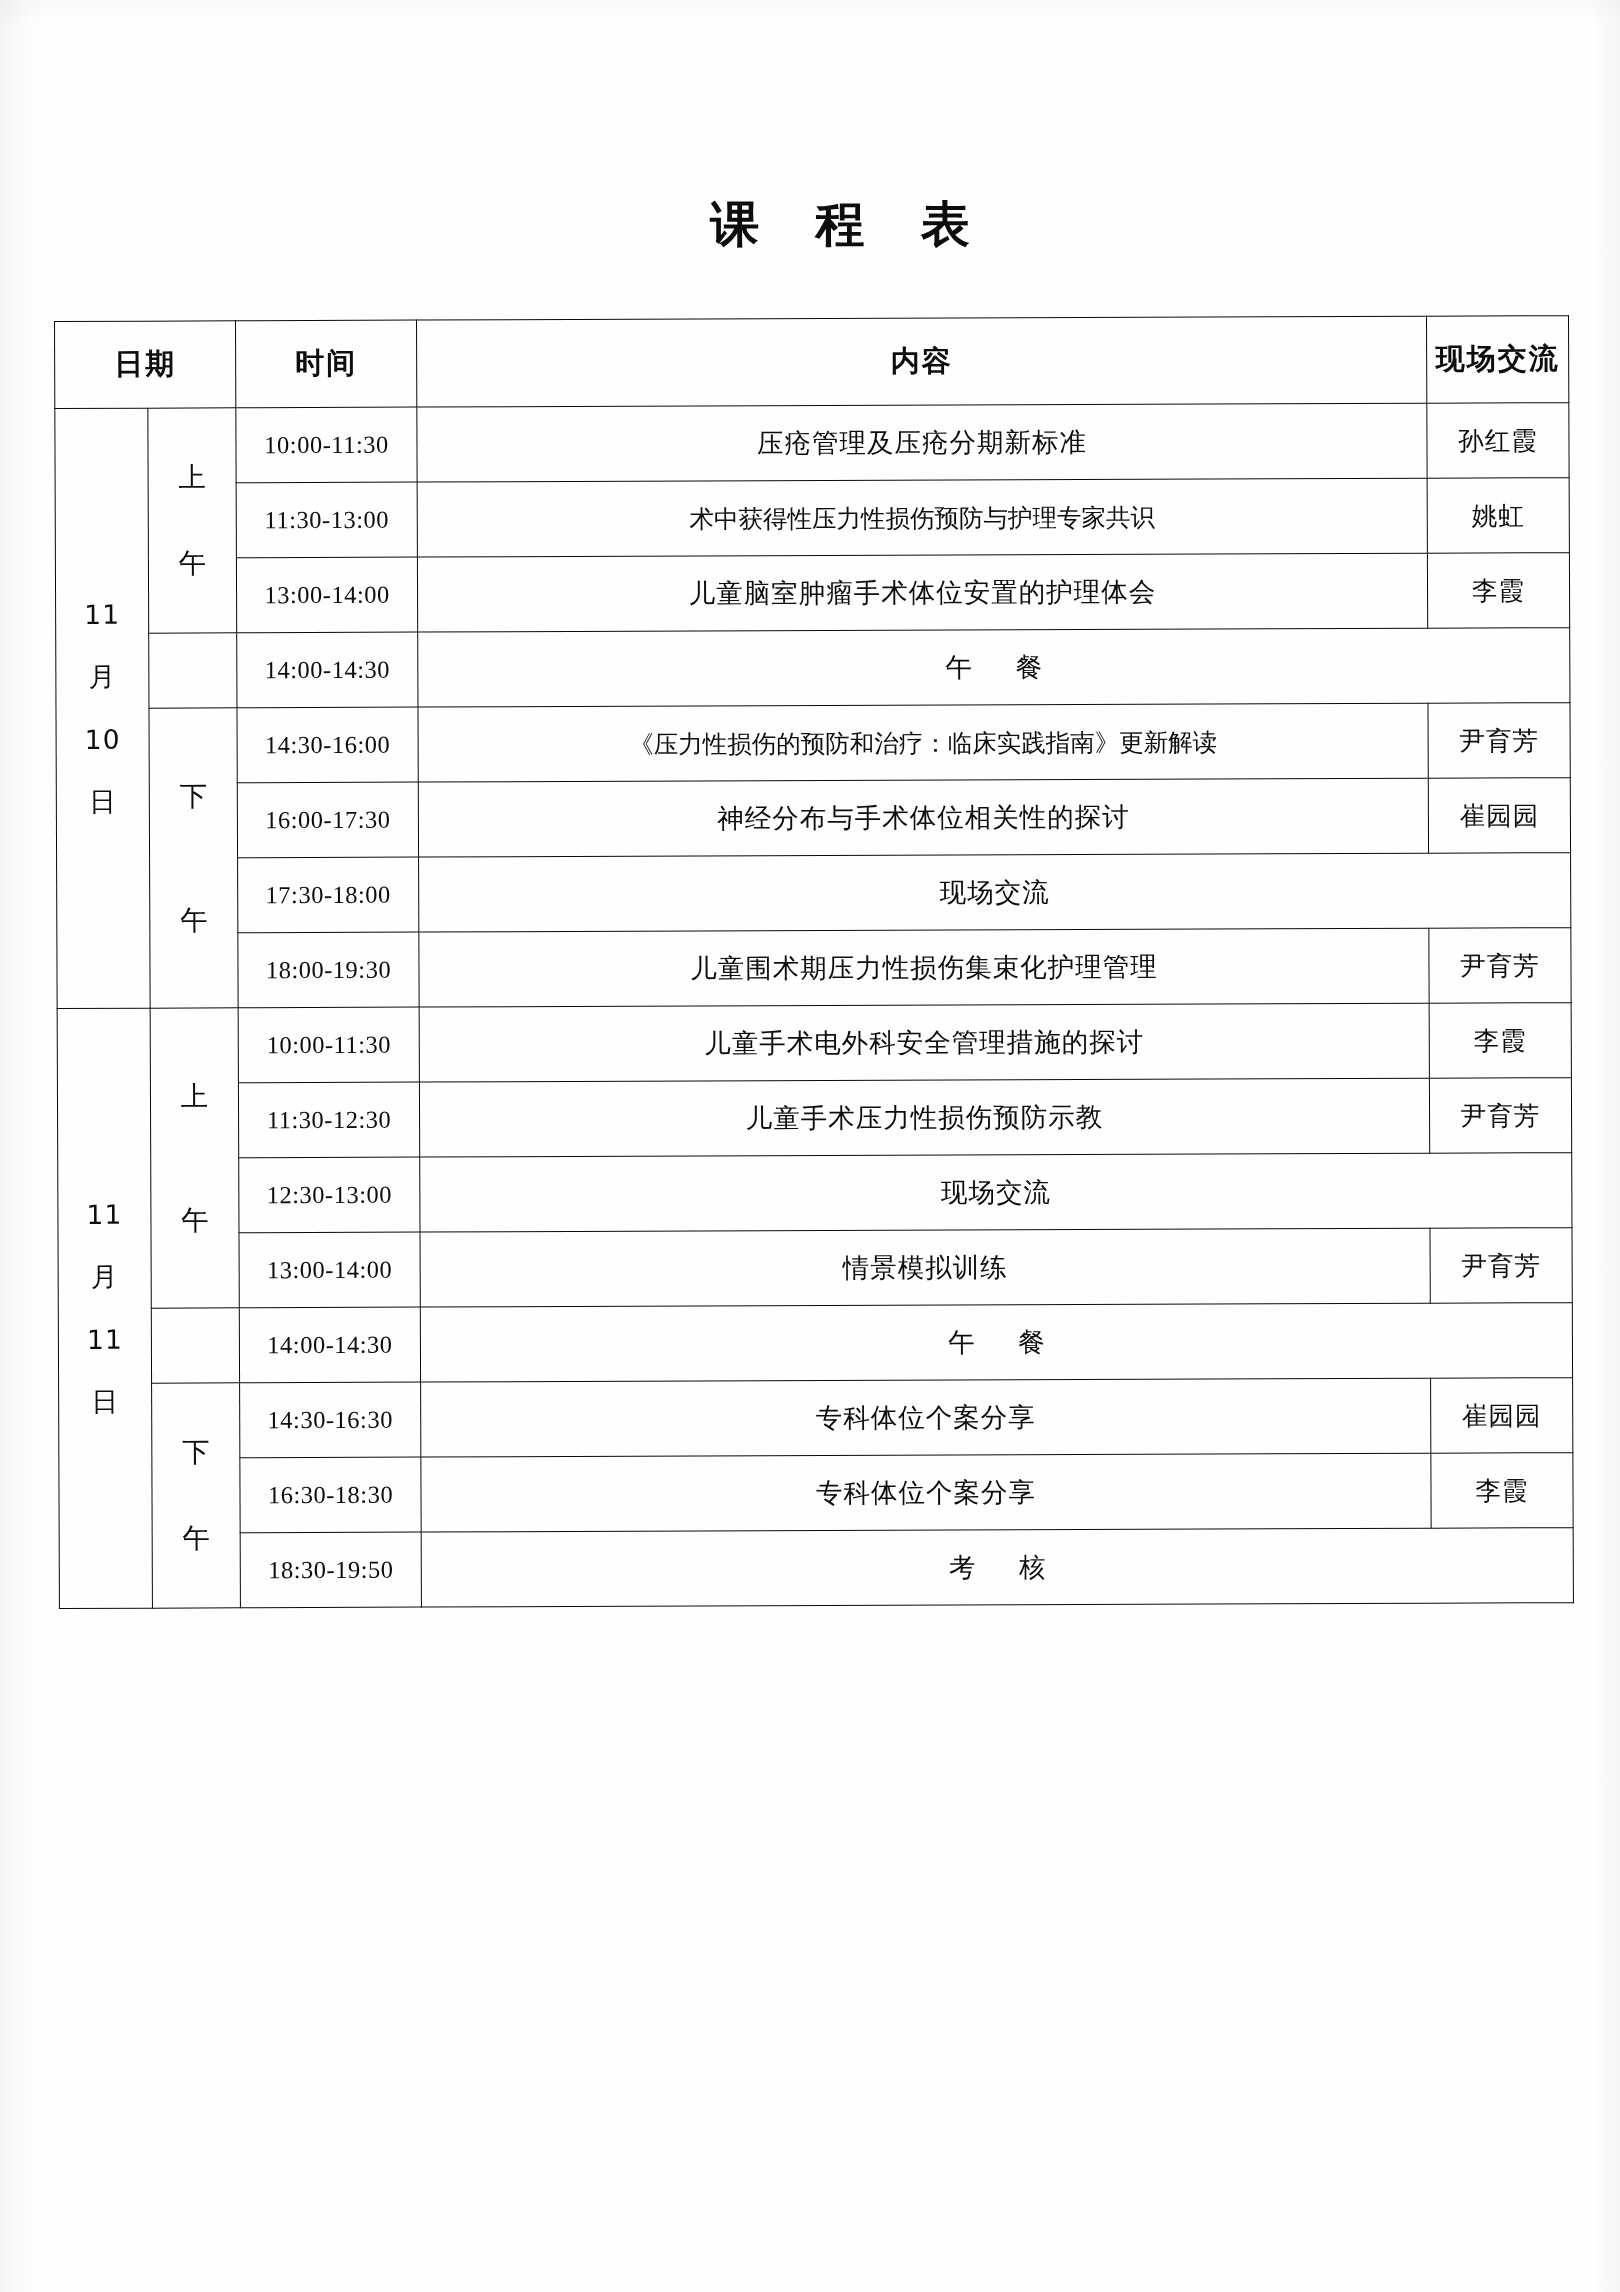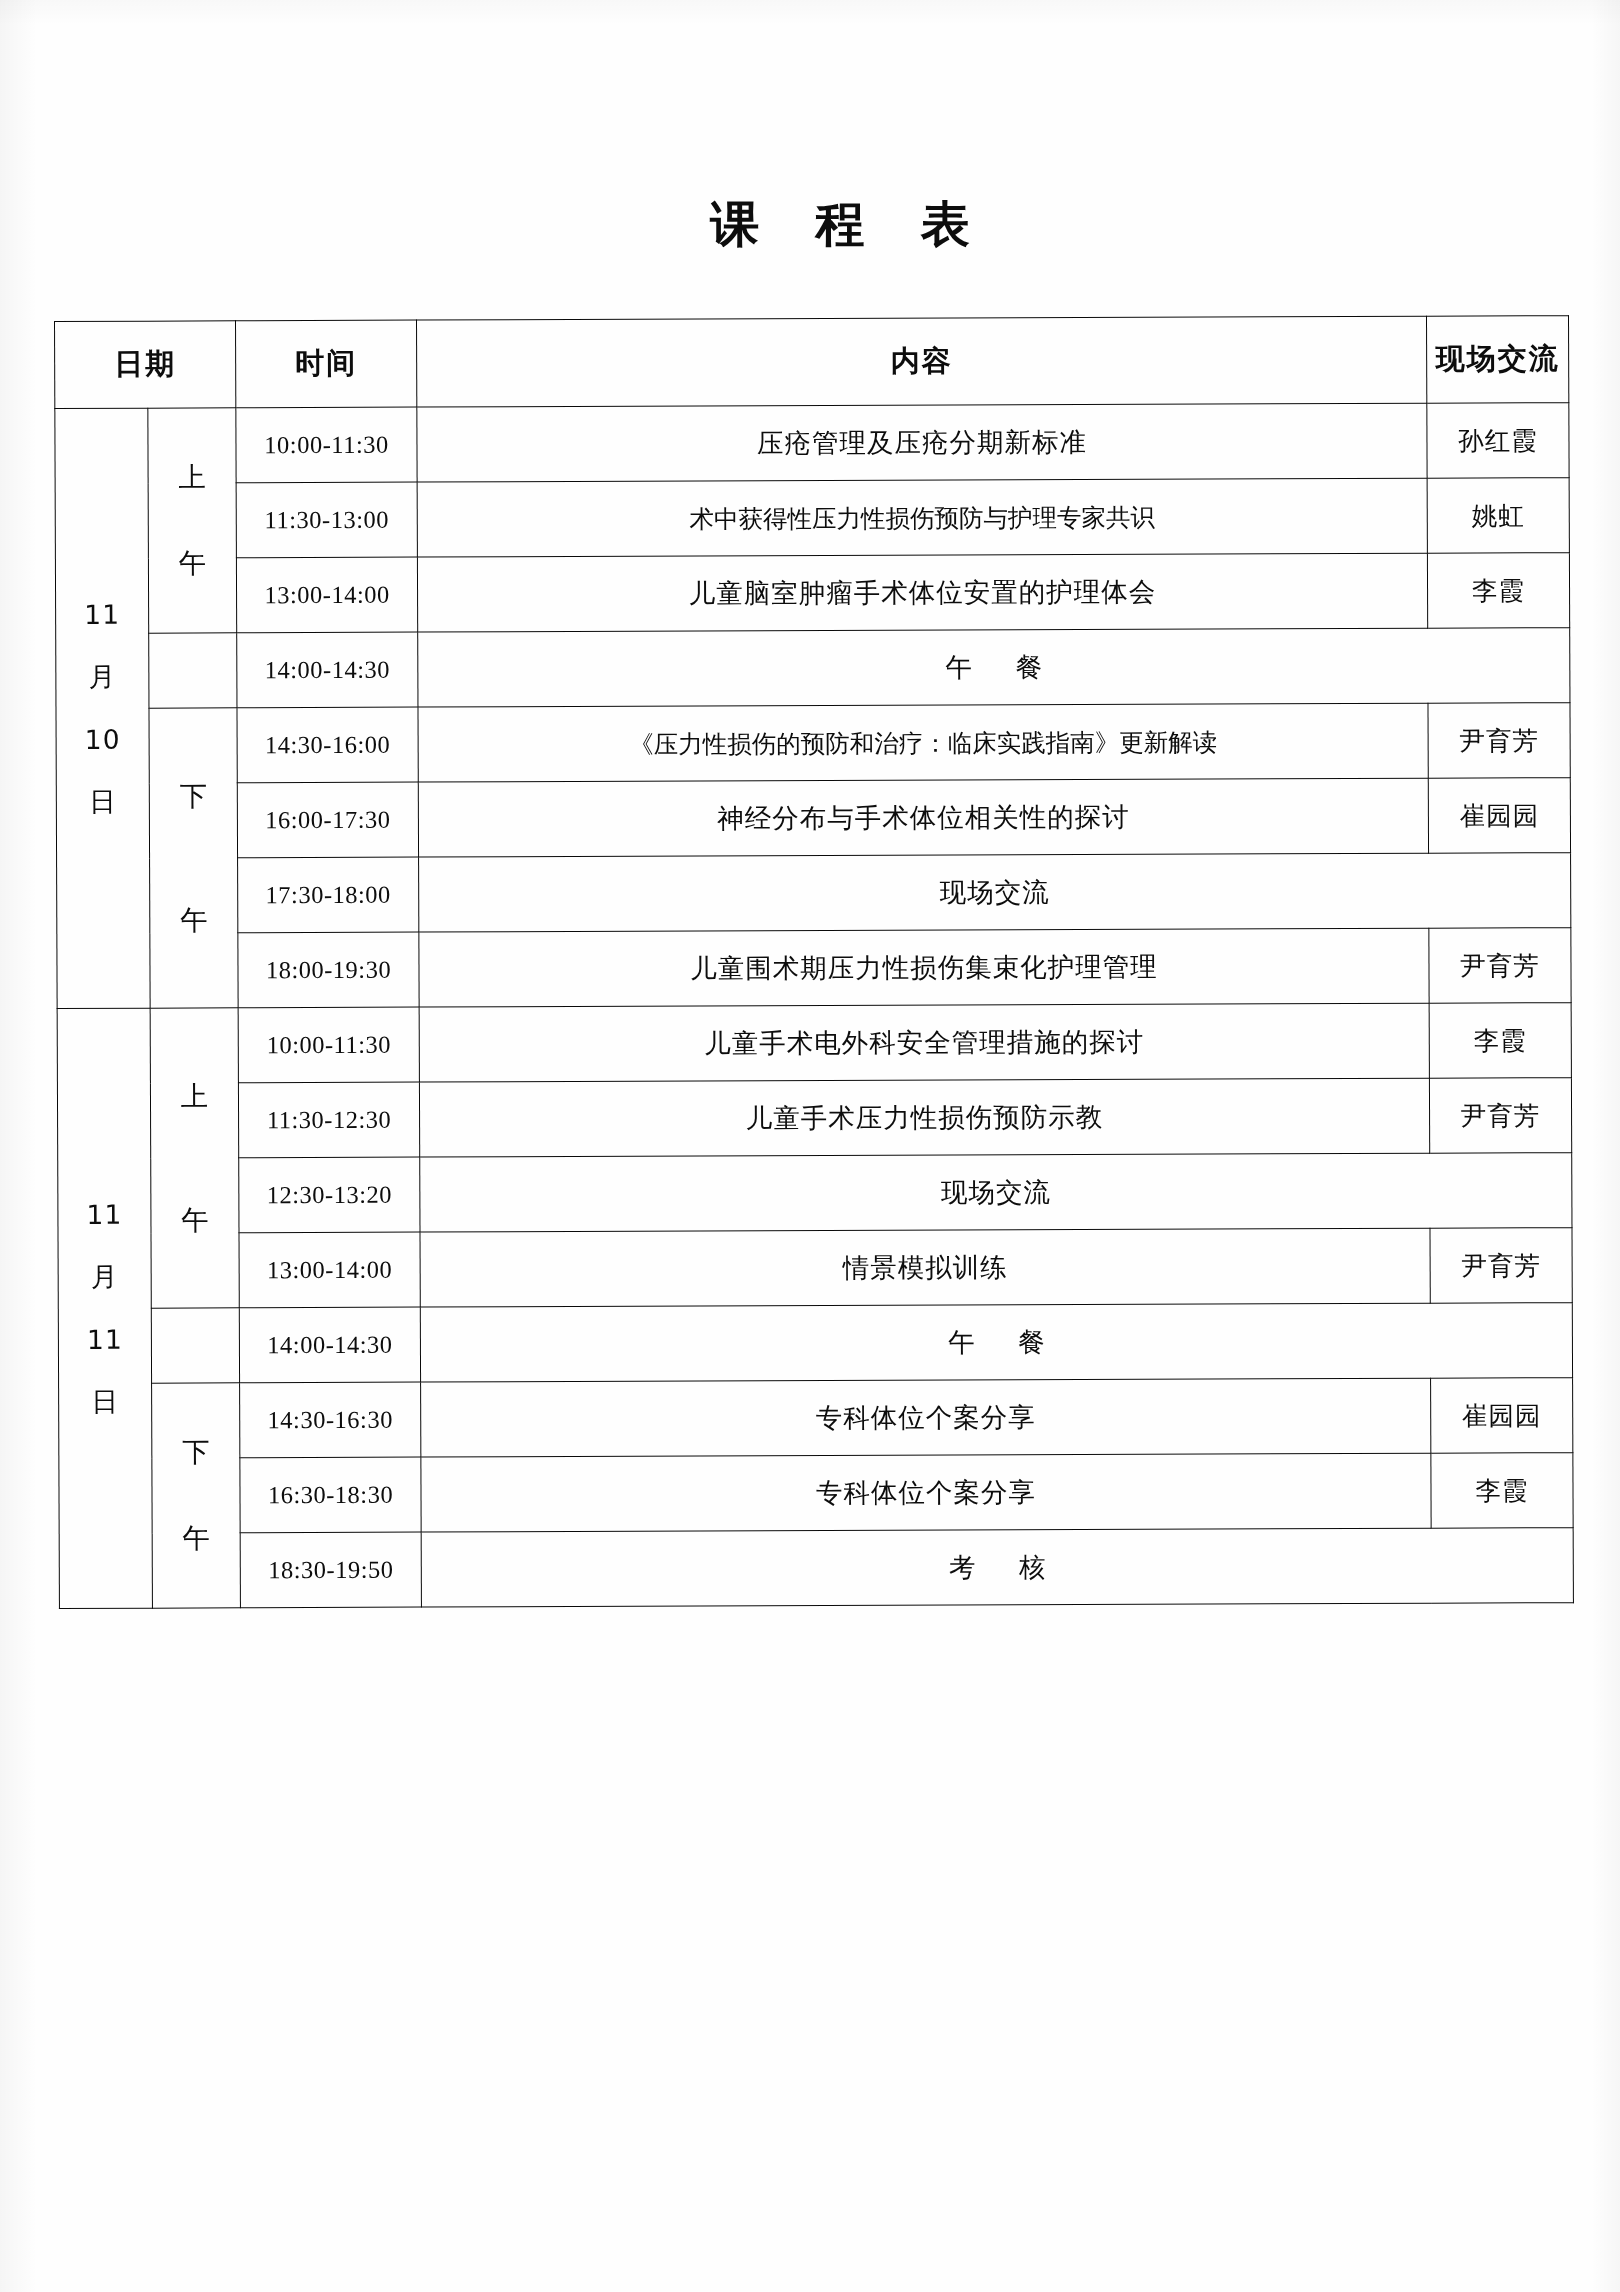--- a/index.html
+++ b/index.html
@@ -252,21 +252,21 @@
         <td class="time-cell">10:00-11:30</td>
         <td class="content-cell">儿童手术电外科安全管理措施的探讨</td>
         <td class="teacher-cell">李霞</td>
       </tr>
       <tr class="data-row">
         <td class="time-cell">11:30-12:30</td>
         <td class="content-cell">儿童手术压力性损伤预防示教</td>
         <td class="teacher-cell">尹育芳</td>
       </tr>
       <tr class="data-row">
-        <td class="time-cell">12:30-13:20</td>
+        <td class="time-cell">12:30-13:00</td>
         <td class="content-cell" colspan="2">现场交流</td>
       </tr>
       <tr class="data-row">
         <td class="time-cell">13:00-14:00</td>
         <td class="content-cell">情景模拟训练</td>
         <td class="teacher-cell">尹育芳</td>
       </tr>
 
       <tr class="data-row">
         <td></td>

